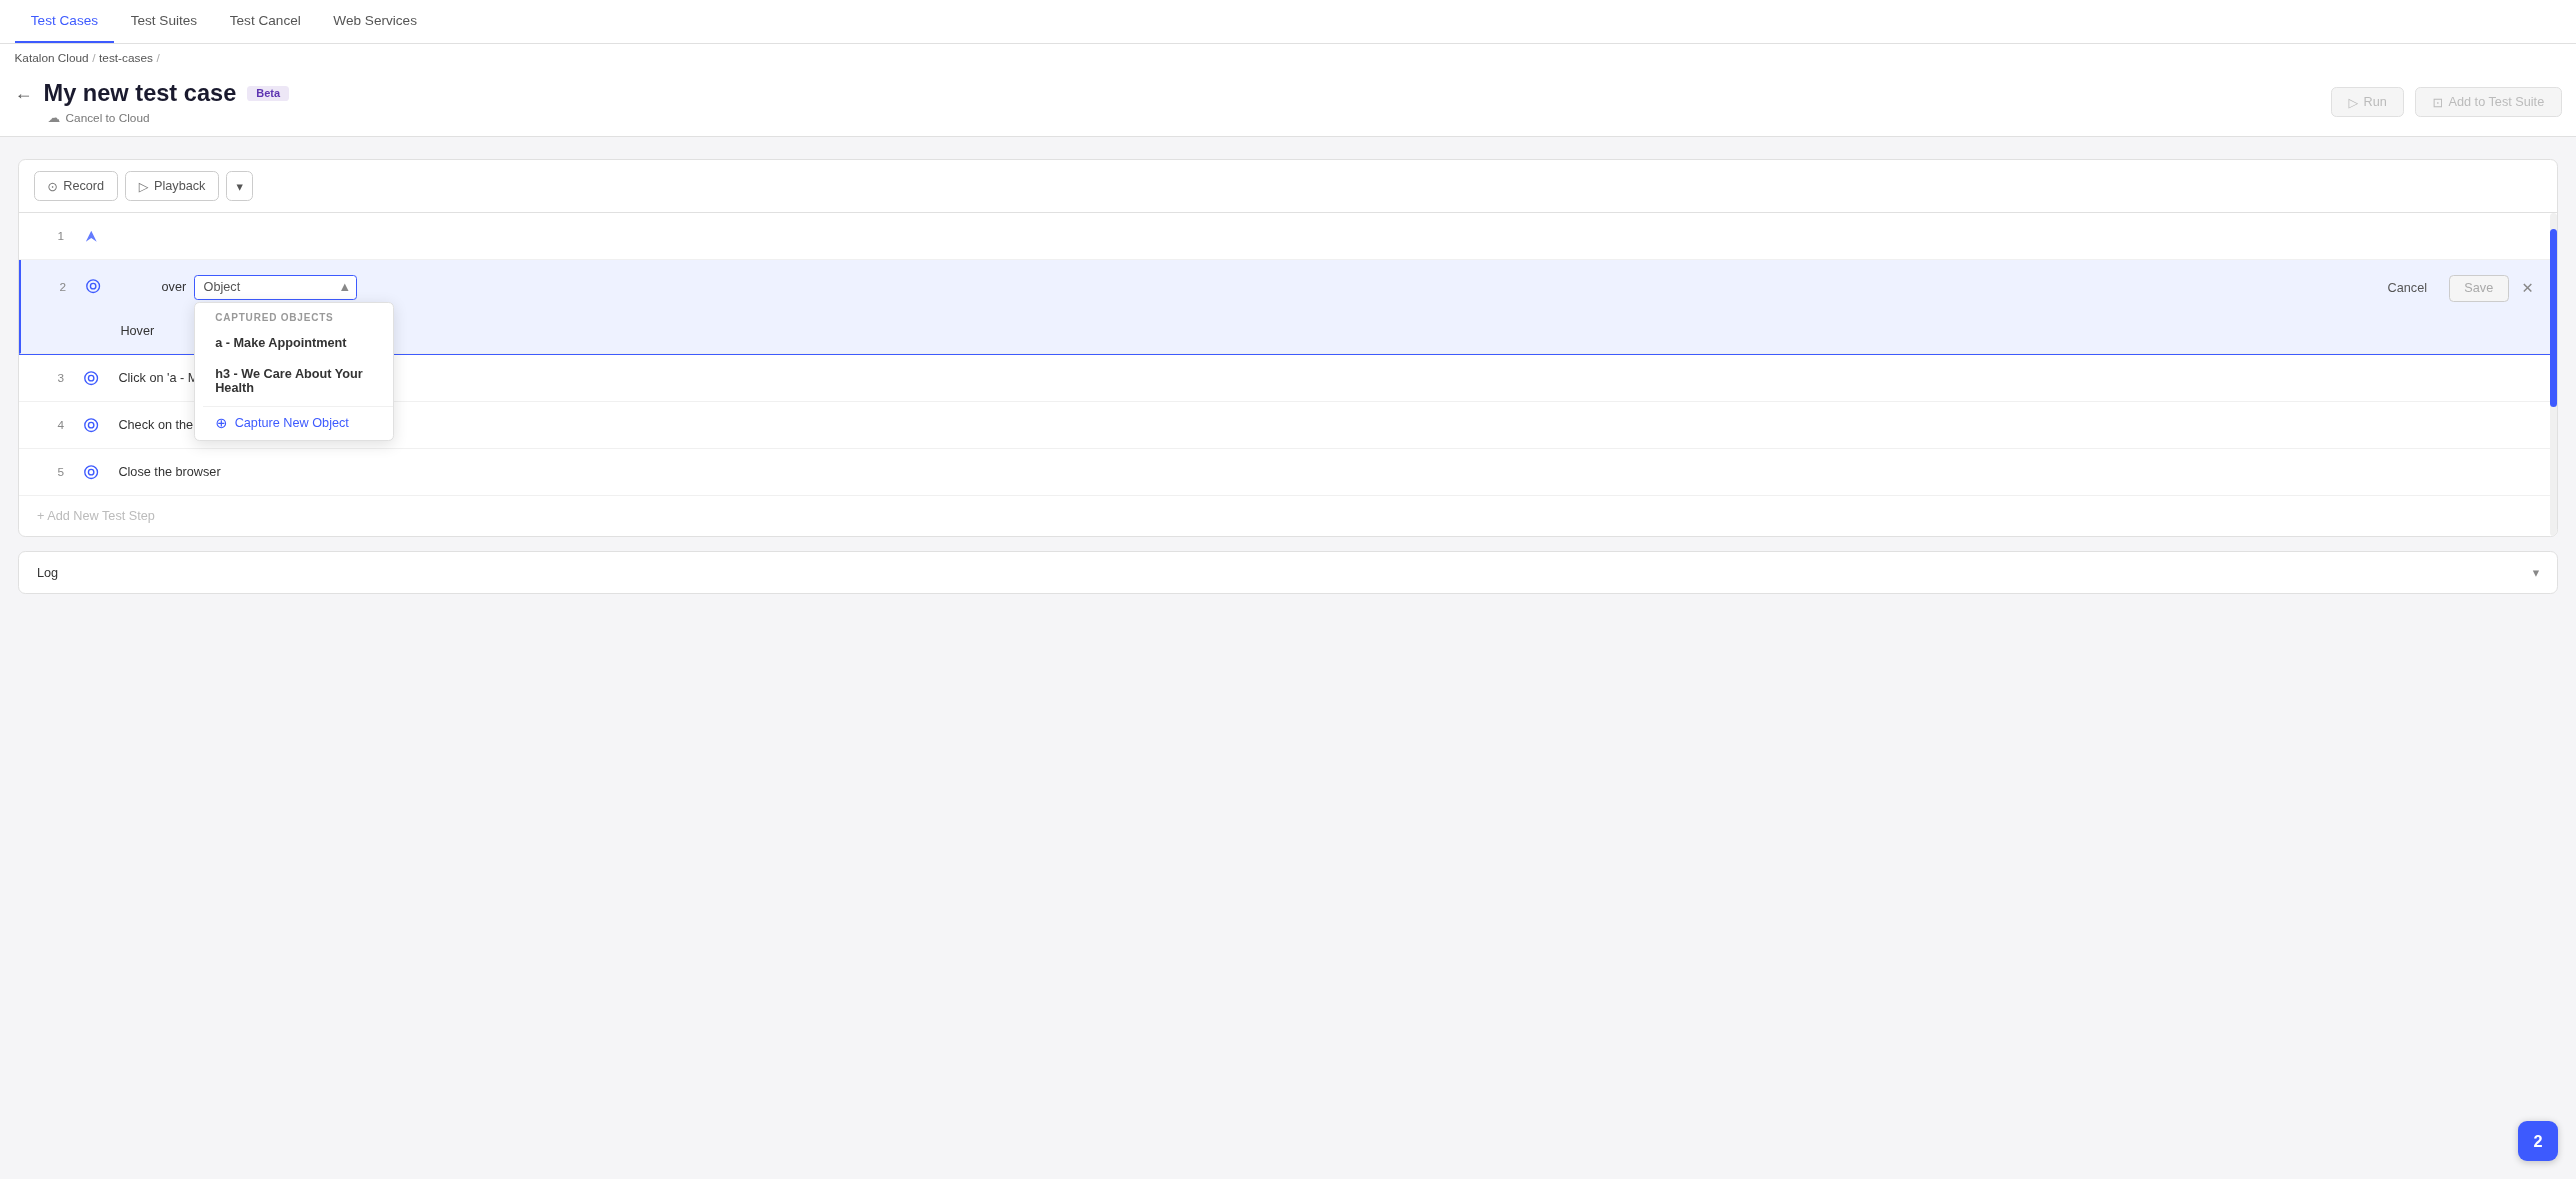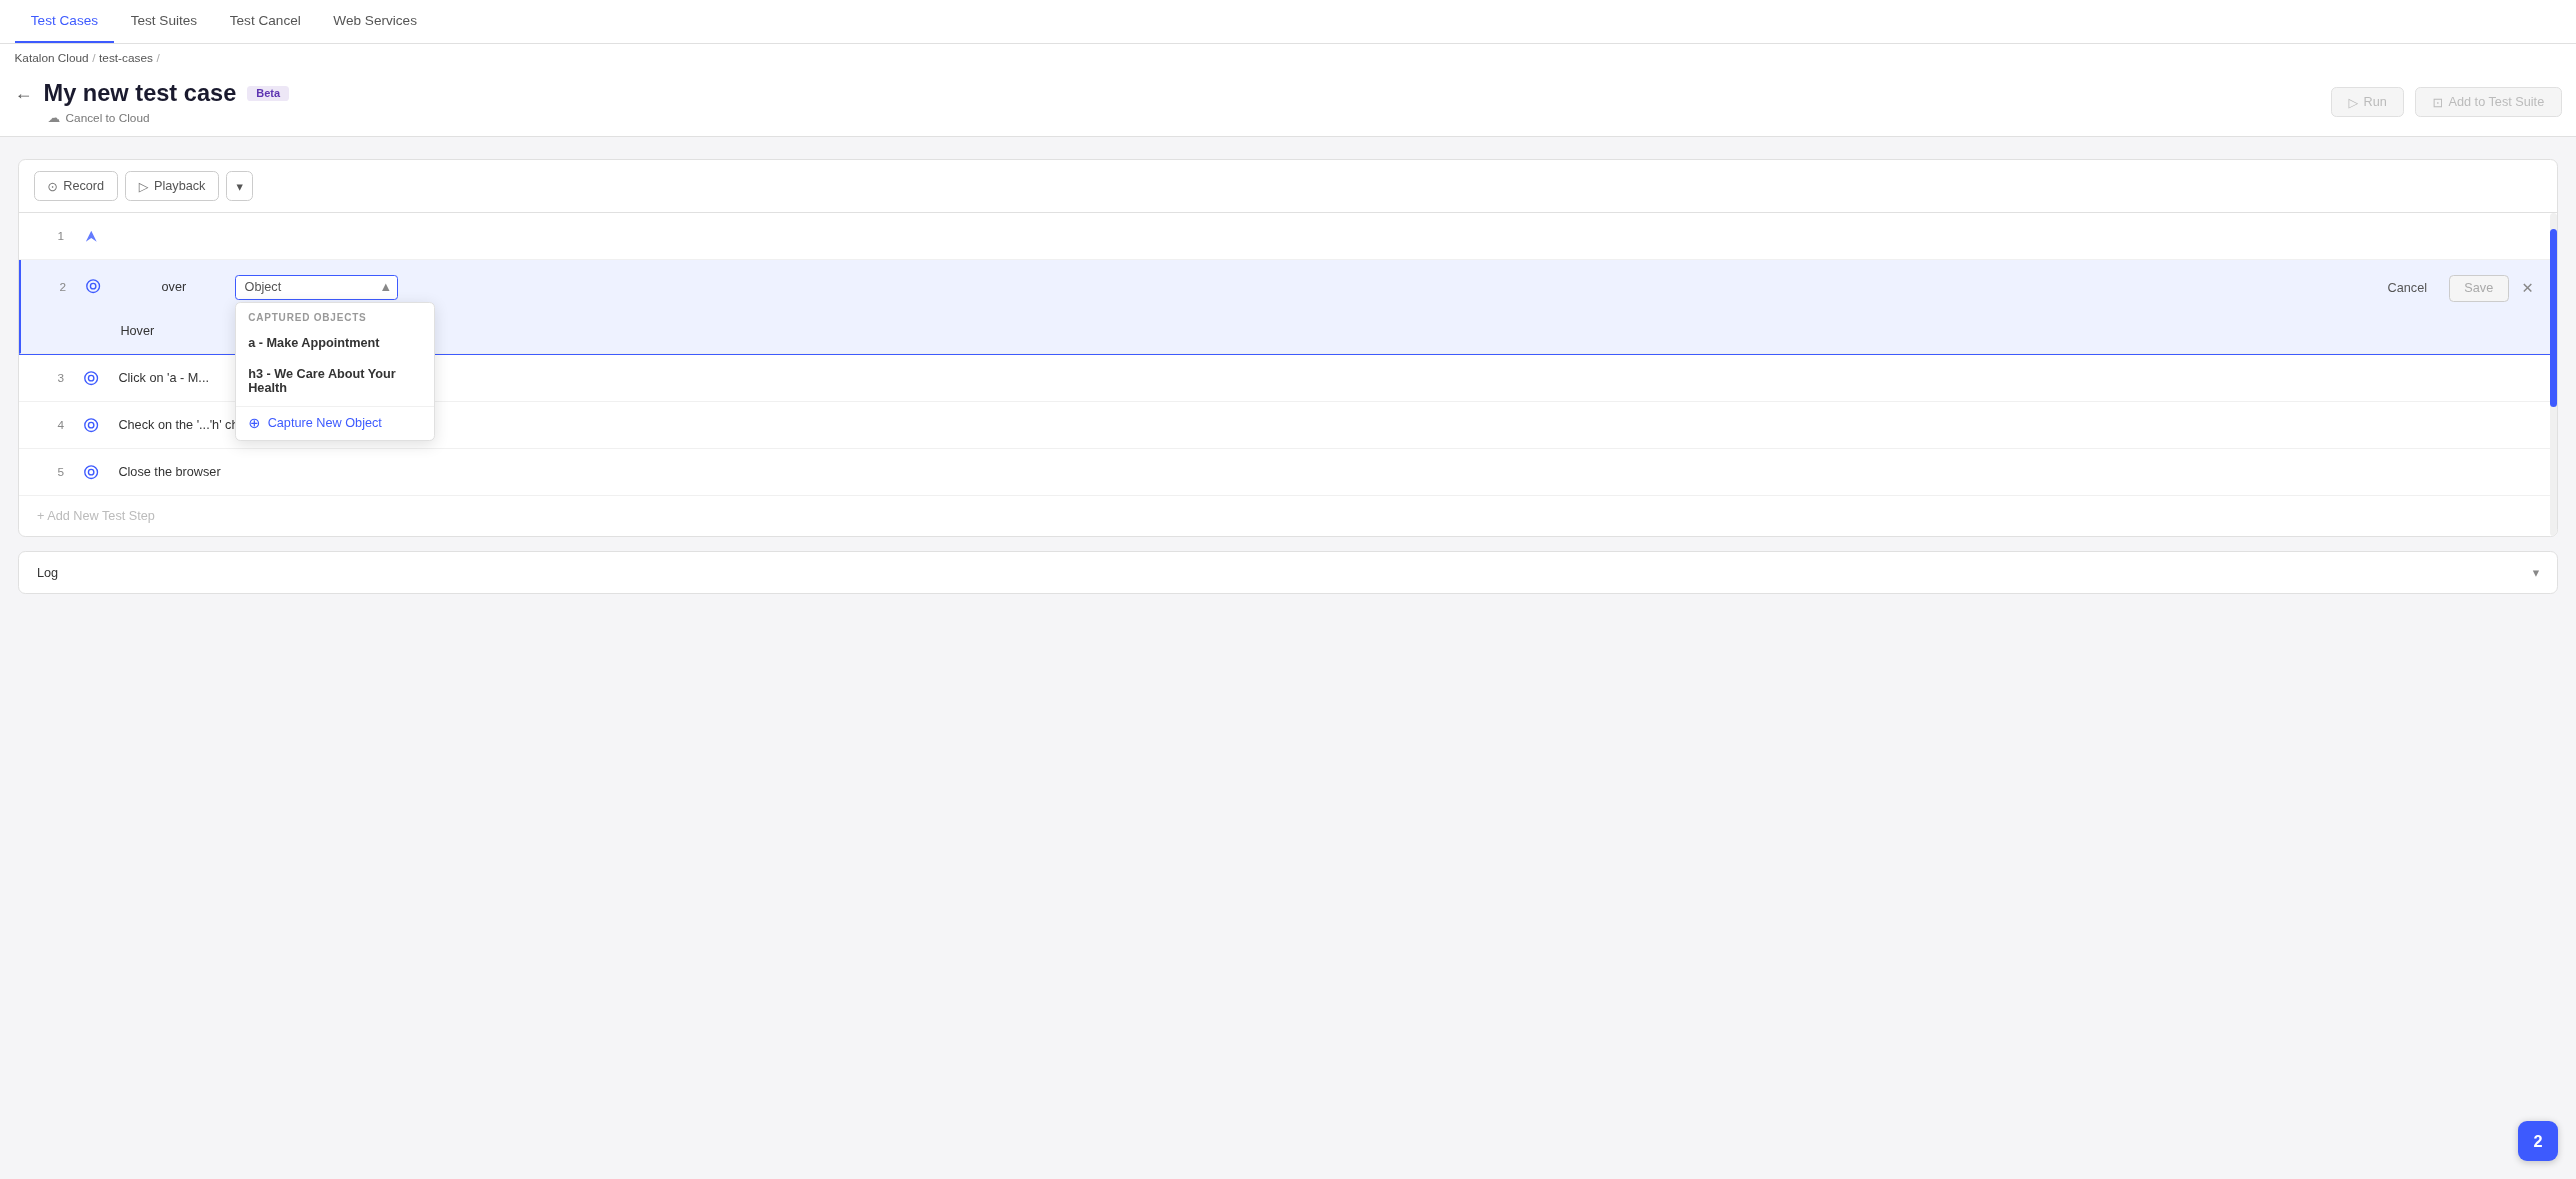--- a/index.html
+++ b/index.html
@@ -47,26 +47,26 @@
     .step-row:last-child { border-bottom: none; }
     .step-row.active { background: #eef2ff; border-left: 2.7px solid #3d5afe; }
     .step-num { width: 27px; font-size: 11.8px; color: #888; text-align: right; flex-shrink: 0; }
     .step-icon { width: 25.4px; display: flex; align-items: center; justify-content: center; color: #3d5afe; flex-shrink: 0; }
     .step-text { flex: 1; font-size: 12.7px; color: #333; }
     .step-row.active .step-text { display: flex; align-items: center; gap: 7.3px; flex-wrap: wrap; }
     .hover-word { font-size: 12.7px; color: #333; }
     .over-word { font-size: 12.7px; color: #333; }
 
     
-    .object-dropdown-wrapper { position: relative; margin-left: 41px; }
+    .object-dropdown-wrapper { position: relative; }
     .object-input { border: 0.9px solid #3d5afe; border-radius: 3.6px; padding: 4.5px 25.4px 4.5px 9px; font-size: 12.7px; width: 163px; outline: none; color: #555; cursor: pointer; background: #fff; }
     .dropdown-chevron { position: absolute; right: 5.4px; top: 50%; transform: translateY(-50%); color: #888; pointer-events: none; }
 
     
-    .dropdown-menu { position: absolute; top: 100%; left: 0; width: 200px; background: #fff; border: 0.9px solid #e0e0e0; border-radius: 5.4px; box-shadow: 0 3.6px 14.5px rgba(0,0,0,0.12); z-index: 100; margin-top: 1.8px; overflow: hidden; }
+    .dropdown-menu { position: absolute; top: 100%; left: 0; width: 200px; background: #fff; border: 0.9px solid #e0e0e0; border-radius: 5.4px; box-shadow: 0 3.6px 14.5px rgba(0,0,0,0.12); z-index: 100; margin-top: 1.8px; overflow: hidden; padding-left: 8px; }
     .dropdown-section-label { padding: 9px 12.7px 5.4px; font-size: 10px; font-weight: 700; color: #999; letter-spacing: 0.08em; text-transform: uppercase; }
     .dropdown-item { padding: 8.2px 12.7px; font-size: 12.7px; color: #333; cursor: pointer; display: flex; align-items: center; gap: 7.3px; font-weight: bold; }
     .dropdown-item.capture { color: #3d5afe; font-weight: 500; border-top: 0.9px solid #f0f0f0; margin-top: 3.6px; }
     .capture-icon { color: #3d5afe; font-size: 14.5px; }
 
     .step-actions { display: flex; align-items: center; gap: 7.3px; margin-left: auto; }
     .cancel-btn { padding: 5.4px 14.5px; border-radius: 4.5px; border: none; background: none; color: #555; font-size: 12.7px; cursor: pointer; }
     .save-btn { padding: 5.4px 14.5px; border-radius: 4.5px; border: 0.9px solid #ccc; background: #f5f5f5; color: #aaa; font-size: 12.7px; cursor: default; }
     .close-btn { background: none; border: none; cursor: pointer; color: #888; font-size: 14.5px; padding: 1.8px 5.4px; }
 

